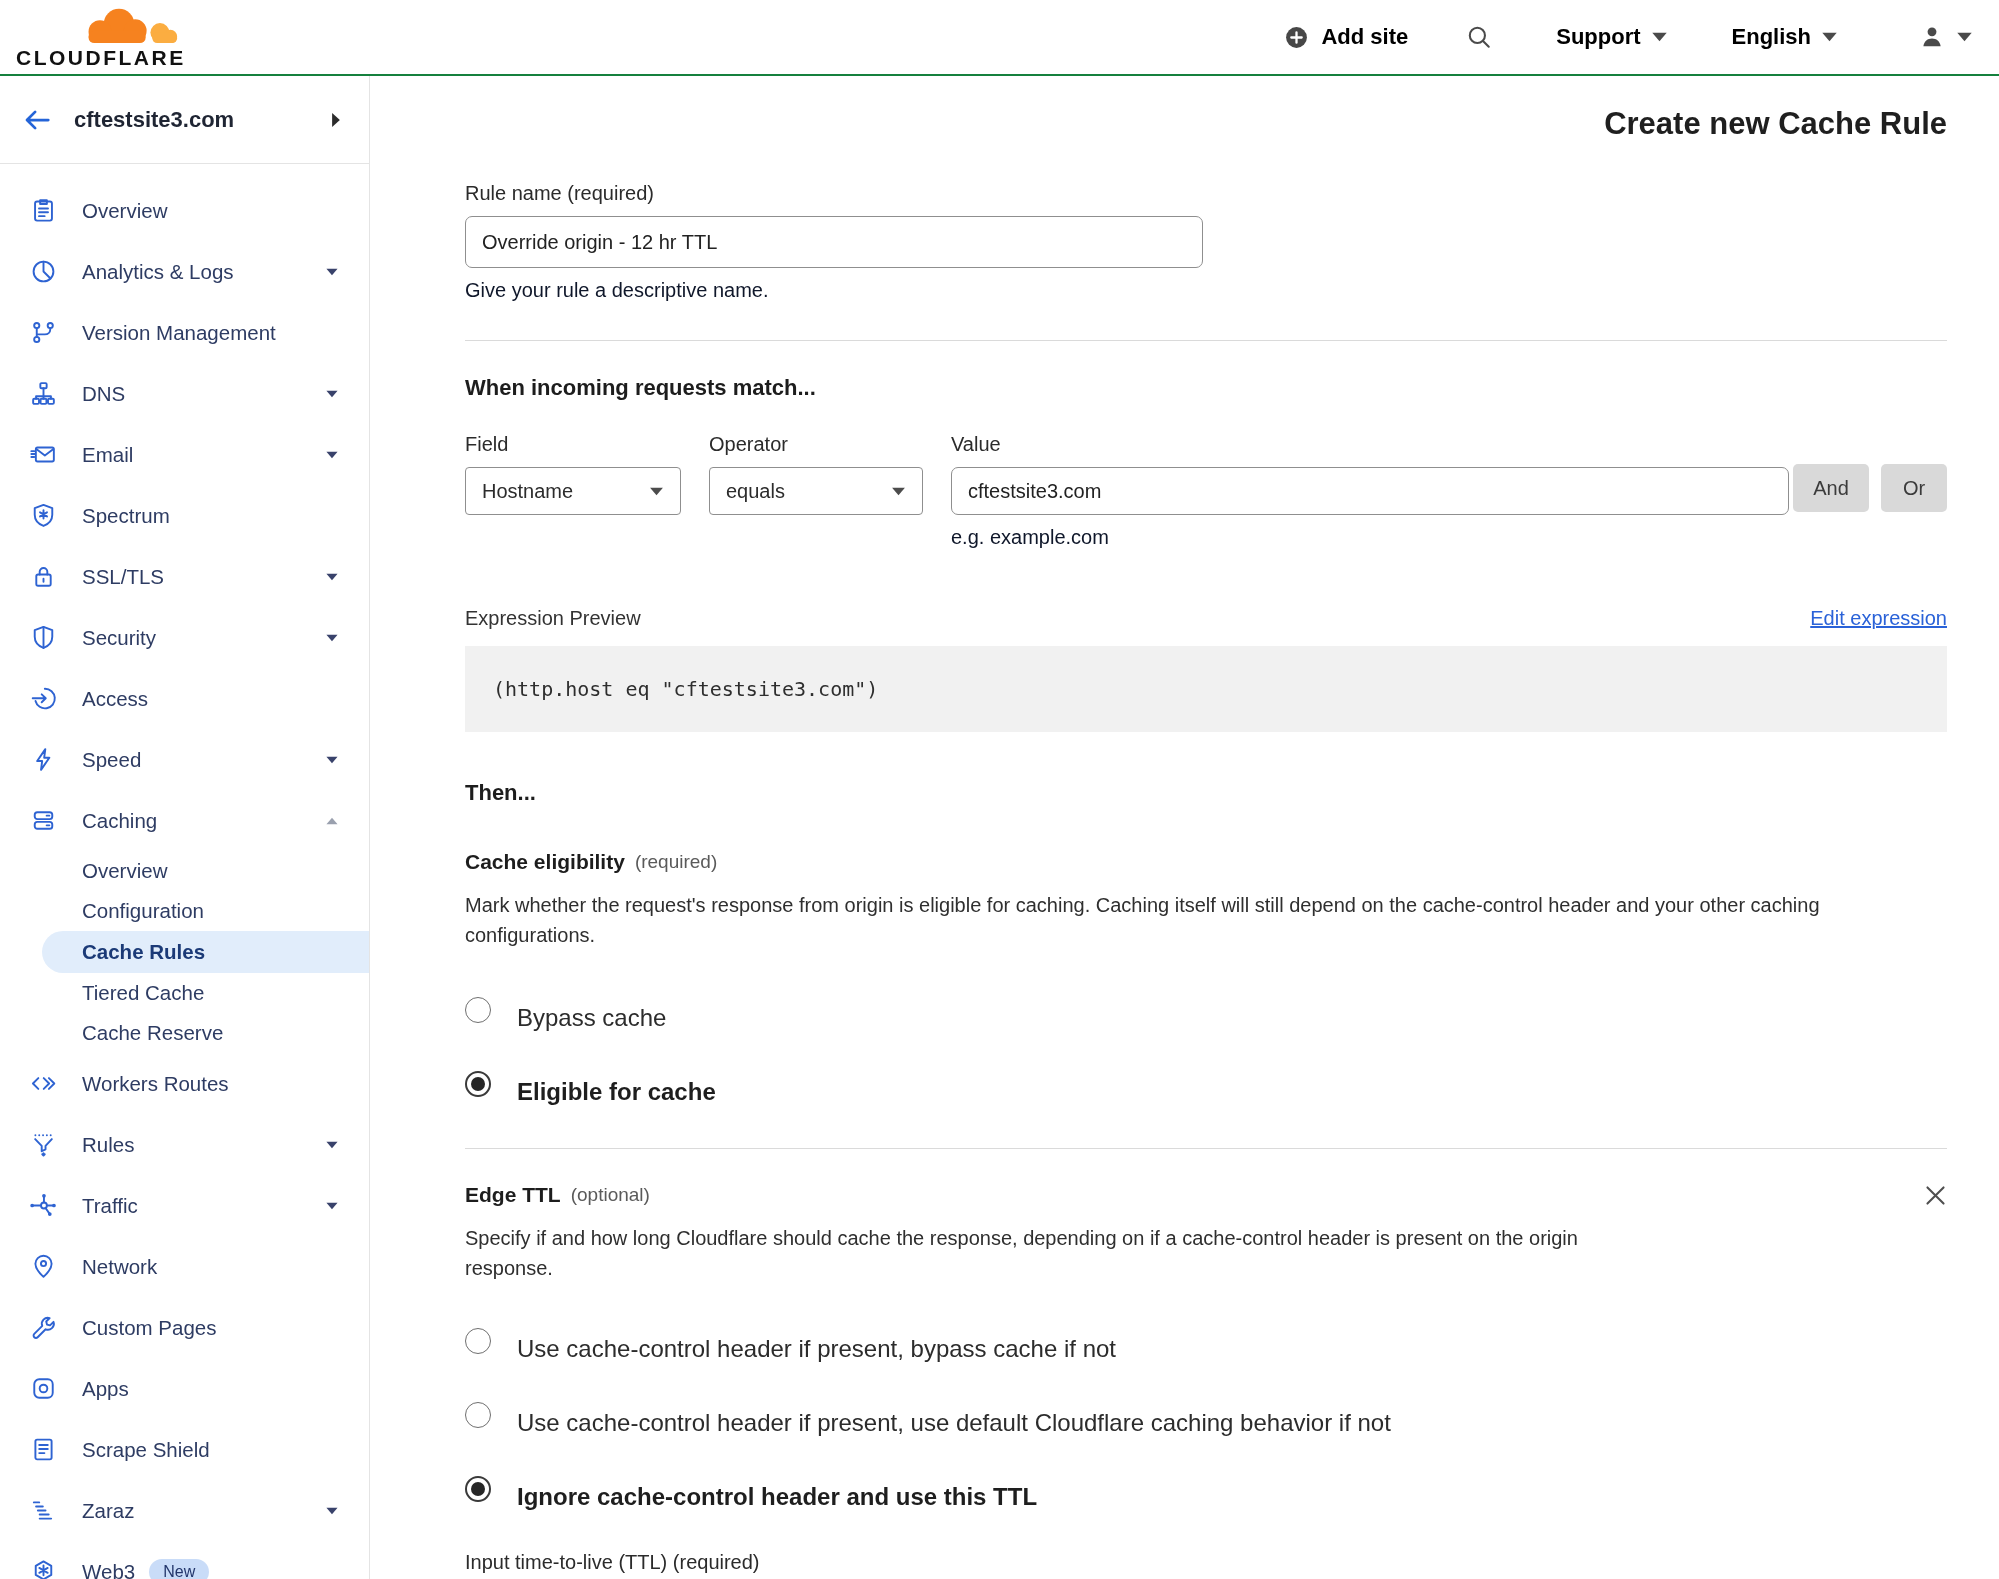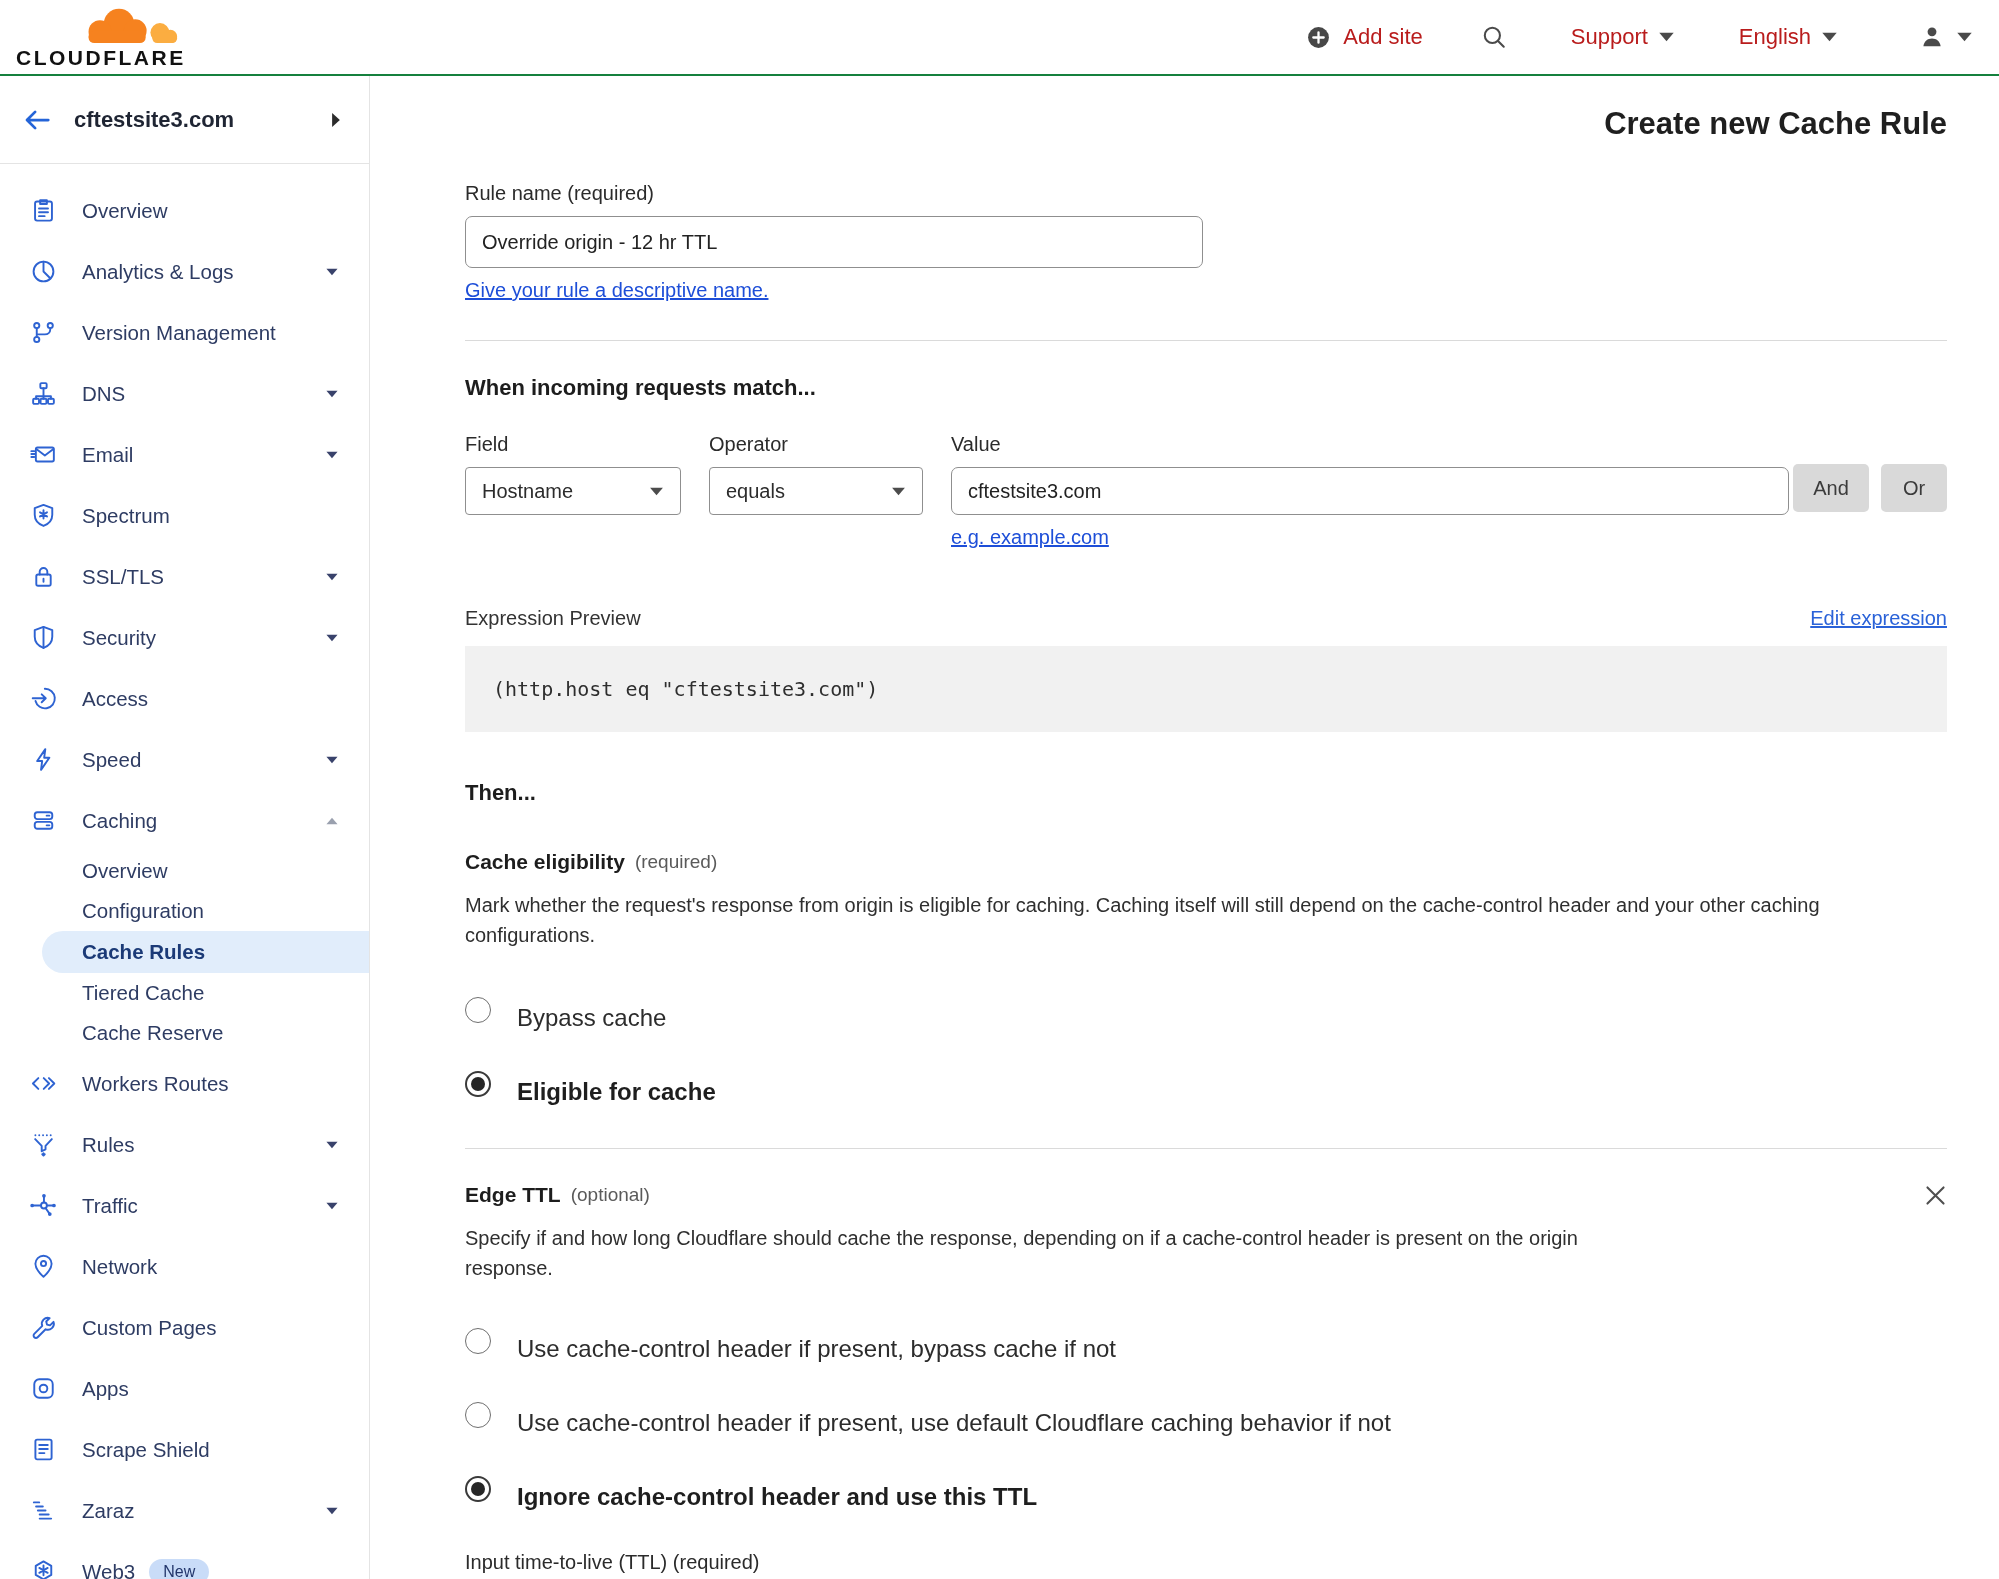--- a/index.html
+++ b/index.html
@@ -7,21 +7,21 @@
               font-family:"Liberation Sans", sans-serif; color:#2b2b2b; }
   body { position:relative; }
 
   
   .topbar { position:absolute; top:0; left:0; right:0; height:76px;
             border-bottom:2px solid #15803d; display:flex; align-items:center; background:#fff; }
   .logo { display:flex; flex-direction:column; align-items:flex-start; margin-left:16px; cursor:pointer; }
   .logo-cloud { width:118px; height:40px; margin-left:54px; }
   .logo-text { font-size:21px; font-weight:800; letter-spacing:2.5px; color:#111; margin-top:1px; }
   .topbar-right { margin-left:auto; display:flex; align-items:center; padding-right:26px; }
-  .hdr-item { display:flex; align-items:center; font-size:22px; color:#b91c1c; cursor:pointer; }
+  .hdr-item { display:flex; align-items:center; font-size:22px; color:#000000; cursor:pointer;font-weight:bold; }
   .hdr-tri { margin-left:10px; }
   .hdr-gap-a { margin-left:58px; } .hdr-gap-b { margin-left:64px; } .hdr-gap-c { margin-left:80px; }
 
   
   .sidebar { position:absolute; top:76px; left:0; bottom:0; width:370px;
              border-right:1px solid #e4e4e4; background:#fff; }
   .site-row { height:88px; display:flex; align-items:center; padding:0 26px 0 22px;
               border-bottom:1px solid #e4e4e4; }
   .site-name { font-size:22px; font-weight:700; color:#1f2533; margin-left:22px; flex:1; }
   .nav { padding-top:16px; }
@@ -39,21 +39,21 @@
   .badge-new { margin-left:14px; background:var(--badge-bg,#c9dcf8); color:#23366b;
                font-size:16px; padding:4px 14px; border-radius:14px; }
 
   
   .main { position:absolute; top:76px; left:371px; right:0; bottom:0;
           padding:30px 52px 0 94px; overflow:hidden; }
   h1.page-title { font-size:31px; font-weight:700; color:#1f1f1f; margin-bottom:40px;text-align:right; }
   .f-label { font-size:20px; color:#2b2b2b; margin-bottom:11px; }
   .txt-input { width:738px; height:52px; border:1px solid #8f8f8f; border-radius:7px;
                font-size:20px; padding:0 16px; color:#222; font-family:inherit; outline:none; background:#fff; }
-  .helper { font-size:20px; color:#1d4ed8; margin-top:11px;text-decoration:underline; }
+  .helper { font-size:20px; color:#0f172a; margin-top:11px; }
   .divider { border:none; border-top:1px solid #dadada; margin:38px 0 34px; }
   h2.sec { font-size:22px; font-weight:700; color:#1d1d1d; margin-bottom:32px; }
   .cond-row { display:flex; align-items:flex-start; }
   .cond-col { display:flex; flex-direction:column; }
   .gap { width:28px; flex:0 0 28px; }
   .sel-box { height:48px; border:1px solid #8f8f8f; border-radius:4px; background:#fff;
              display:flex; align-items:center; padding:0 16px; font-size:20px; color:#2c2c2c; cursor:pointer; }
   .sel-box .sel-arrow { margin-left:auto; }
   .w-field { width:216px; } .w-op { width:214px; }
   .val-input { width:838px; height:48px; }

